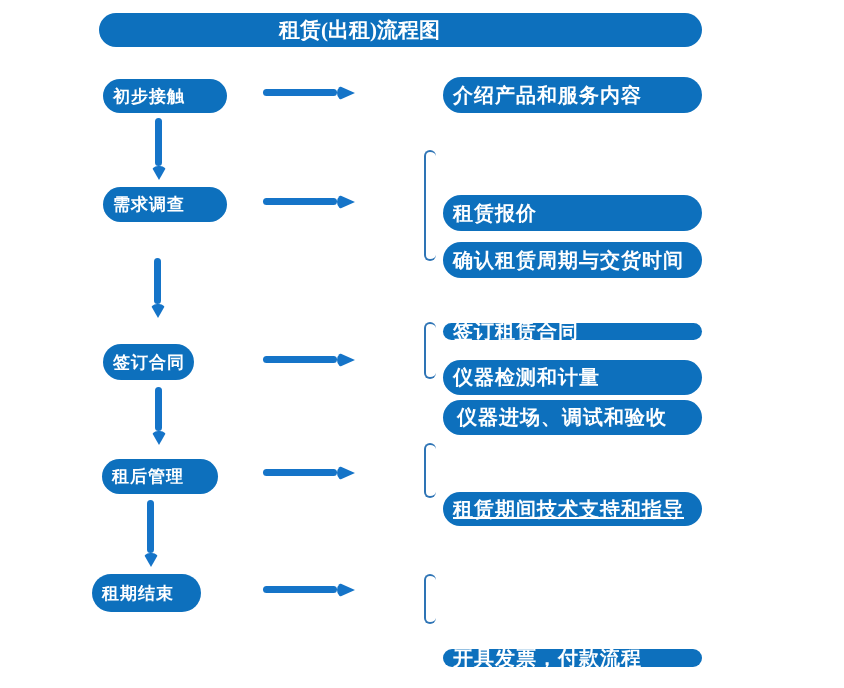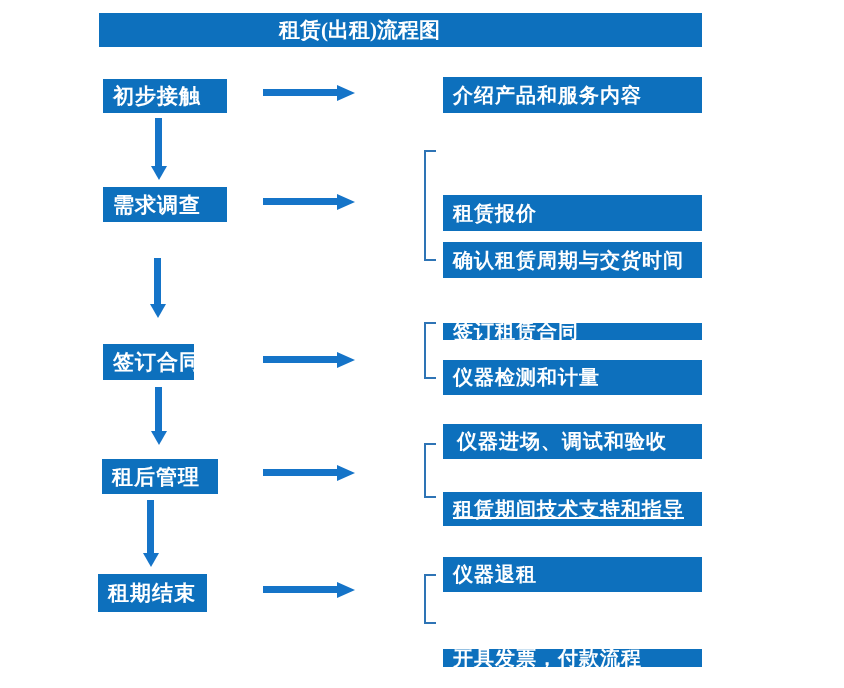--- a/index.html
+++ b/index.html
@@ -2,21 +2,21 @@
 <html style="--box-fill: #0d70bd; --arrow-fill: #1574c8; --bracket-stroke: #2e74b5; --box-text: #ffffff; --background: #ffffff;"><head>
 <meta charset="utf-8">
 <style>
   :root {
     --box-fill: #0d70bd;
     --arrow-fill: #1574c8;
     --bracket-stroke: #2e74b5;
     --box-text: #ffffff;
     --background: #ffffff;
   }
-  * { margin: 0; padding: 0; box-sizing: border-box; }
+  * { margin: 0; padding: 0; box-sizing: border-box; border-radius: 23px; }
   html, body { background: var(--background); }
   body { font-family: "Liberation Serif", "DejaVu Serif", serif; }
 
   .canvas {
     position: relative;
     width: 844px;
     height: 688px;
     background: var(--background);
     overflow: hidden;
   }
@@ -43,38 +43,38 @@
     position: absolute;
     background: var(--box-fill);
     color: var(--box-text);
     font-weight: bold;
     display: flex;
     align-items: center;
     padding-left: 10px;
     white-space: nowrap;
     letter-spacing: 1px;
   }
-  .stage  { font-size: 21px; }
+  .stage  { font-size: 17px; }
   .detail { left: 443px; width: 259px; font-size: 20px; }
 
   
   .s0 { left: 103px; top:  79px; width: 124px; height: 34px; }
   .s1 { left: 103px; top: 187px; width: 124px; height: 35px; }
   .s2 { left: 103px; top: 344px; width: 91px; height: 36px; }
   .s3 { left: 102px; top: 459px; width: 116px; height: 35px; }
-  .s4 { left: 98px; top: 574px; width: 109px; height: 38px; }
+  .s4 { left: 92px; top: 574px; width: 109px; height: 38px; }
 
   
   .r0 { top:  77px; height: 36px; text-align: center; }
   .r1 { top: 133px; height: 35px; }
   .r2 { top: 187px; height: 36px; margin-top: 8px; }
   .r3 { top: 242px; height: 36px; }
   .r4 { top: 323px; height: 17px; }
   .r5 { top: 360px; height: 35px; }
-  .r6 { top: 424px; height: 35px; padding-left: 14px; }
+  .r6 { top: 400px; height: 35px; padding-left: 14px; }
   .r7 { top: 492px; height: 34px; text-decoration: underline; }
   .r8 { top: 557px; height: 35px; }
   .r9 { top: 608px; height: 18px; margin-top: 41px; }
 
   
   .h-arrow { position: absolute; left: 263px; width: 92px; height: 16px; }
   .h-arrow .shaft {
     position: absolute; left: 0; top: 4px;
     width: 74px; height: 7px;
     background: var(--arrow-fill);
@@ -187,16 +187,15 @@
 
   <div class="box detail r2">租赁报价</div>
   <div class="box detail r3">确认租赁周期与交货时间</div>
 
   <div class="box detail r4">签订租赁合同</div>
   <div class="box detail r5">仪器检测和计量</div>
 
   <div class="box detail r6">仪器进场、调试和验收</div>
   <div class="box detail r7">租赁期间技术支持和指导</div>
 
-  <div class="box detail r8">仪器退租</div>
   <div class="box detail r9">开具发票，付款流程</div>
 
 </div>
 
 </body></html>

